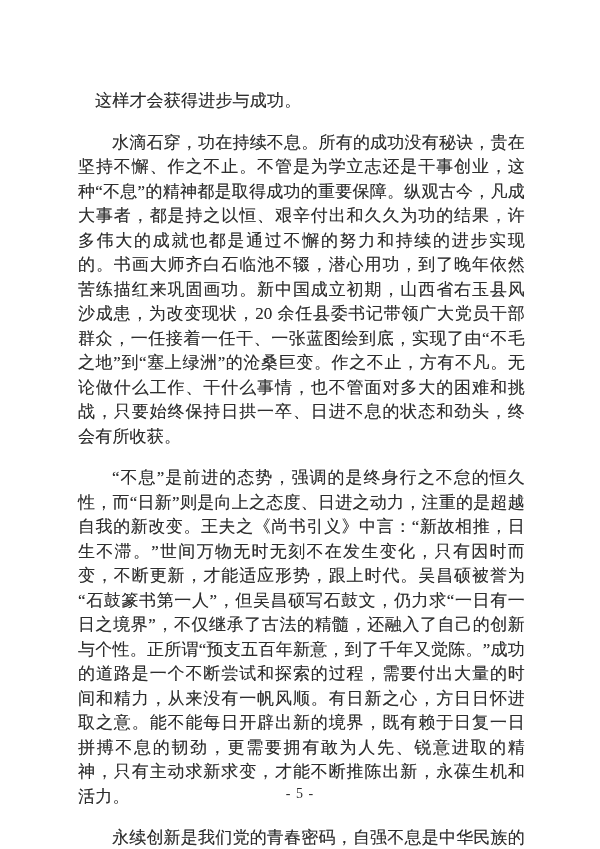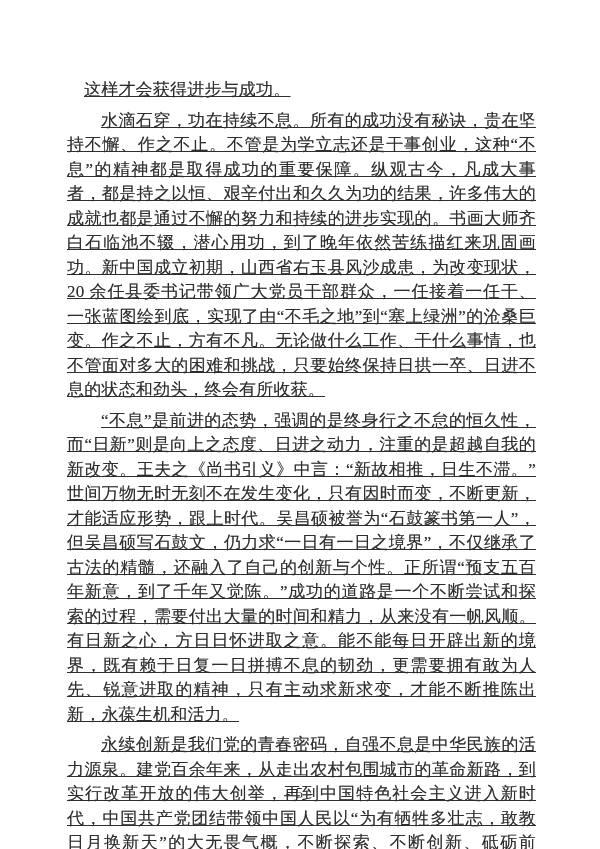--- a/index.html
+++ b/index.html
@@ -23,24 +23,23 @@
     width: 481px;
     font-size: 17px;
     line-height: 24.5px;
     text-align: justify;
     text-justify: inter-character;
     letter-spacing: 0.2px;
     
     text-shadow: 0 0 0.4px rgba(40,40,40,0.45);
   }
   .content p {
-    margin: 6px;
+    margin: 17px;
     padding: 0;
     text-indent: 2em;
-    text-decoration: underline;
   }
   .content p.continuation {
     
     text-indent: 1em;
   }
   .page-footer {
     position: absolute;
     left: 0;
     right: 0;
     top: 786px;

